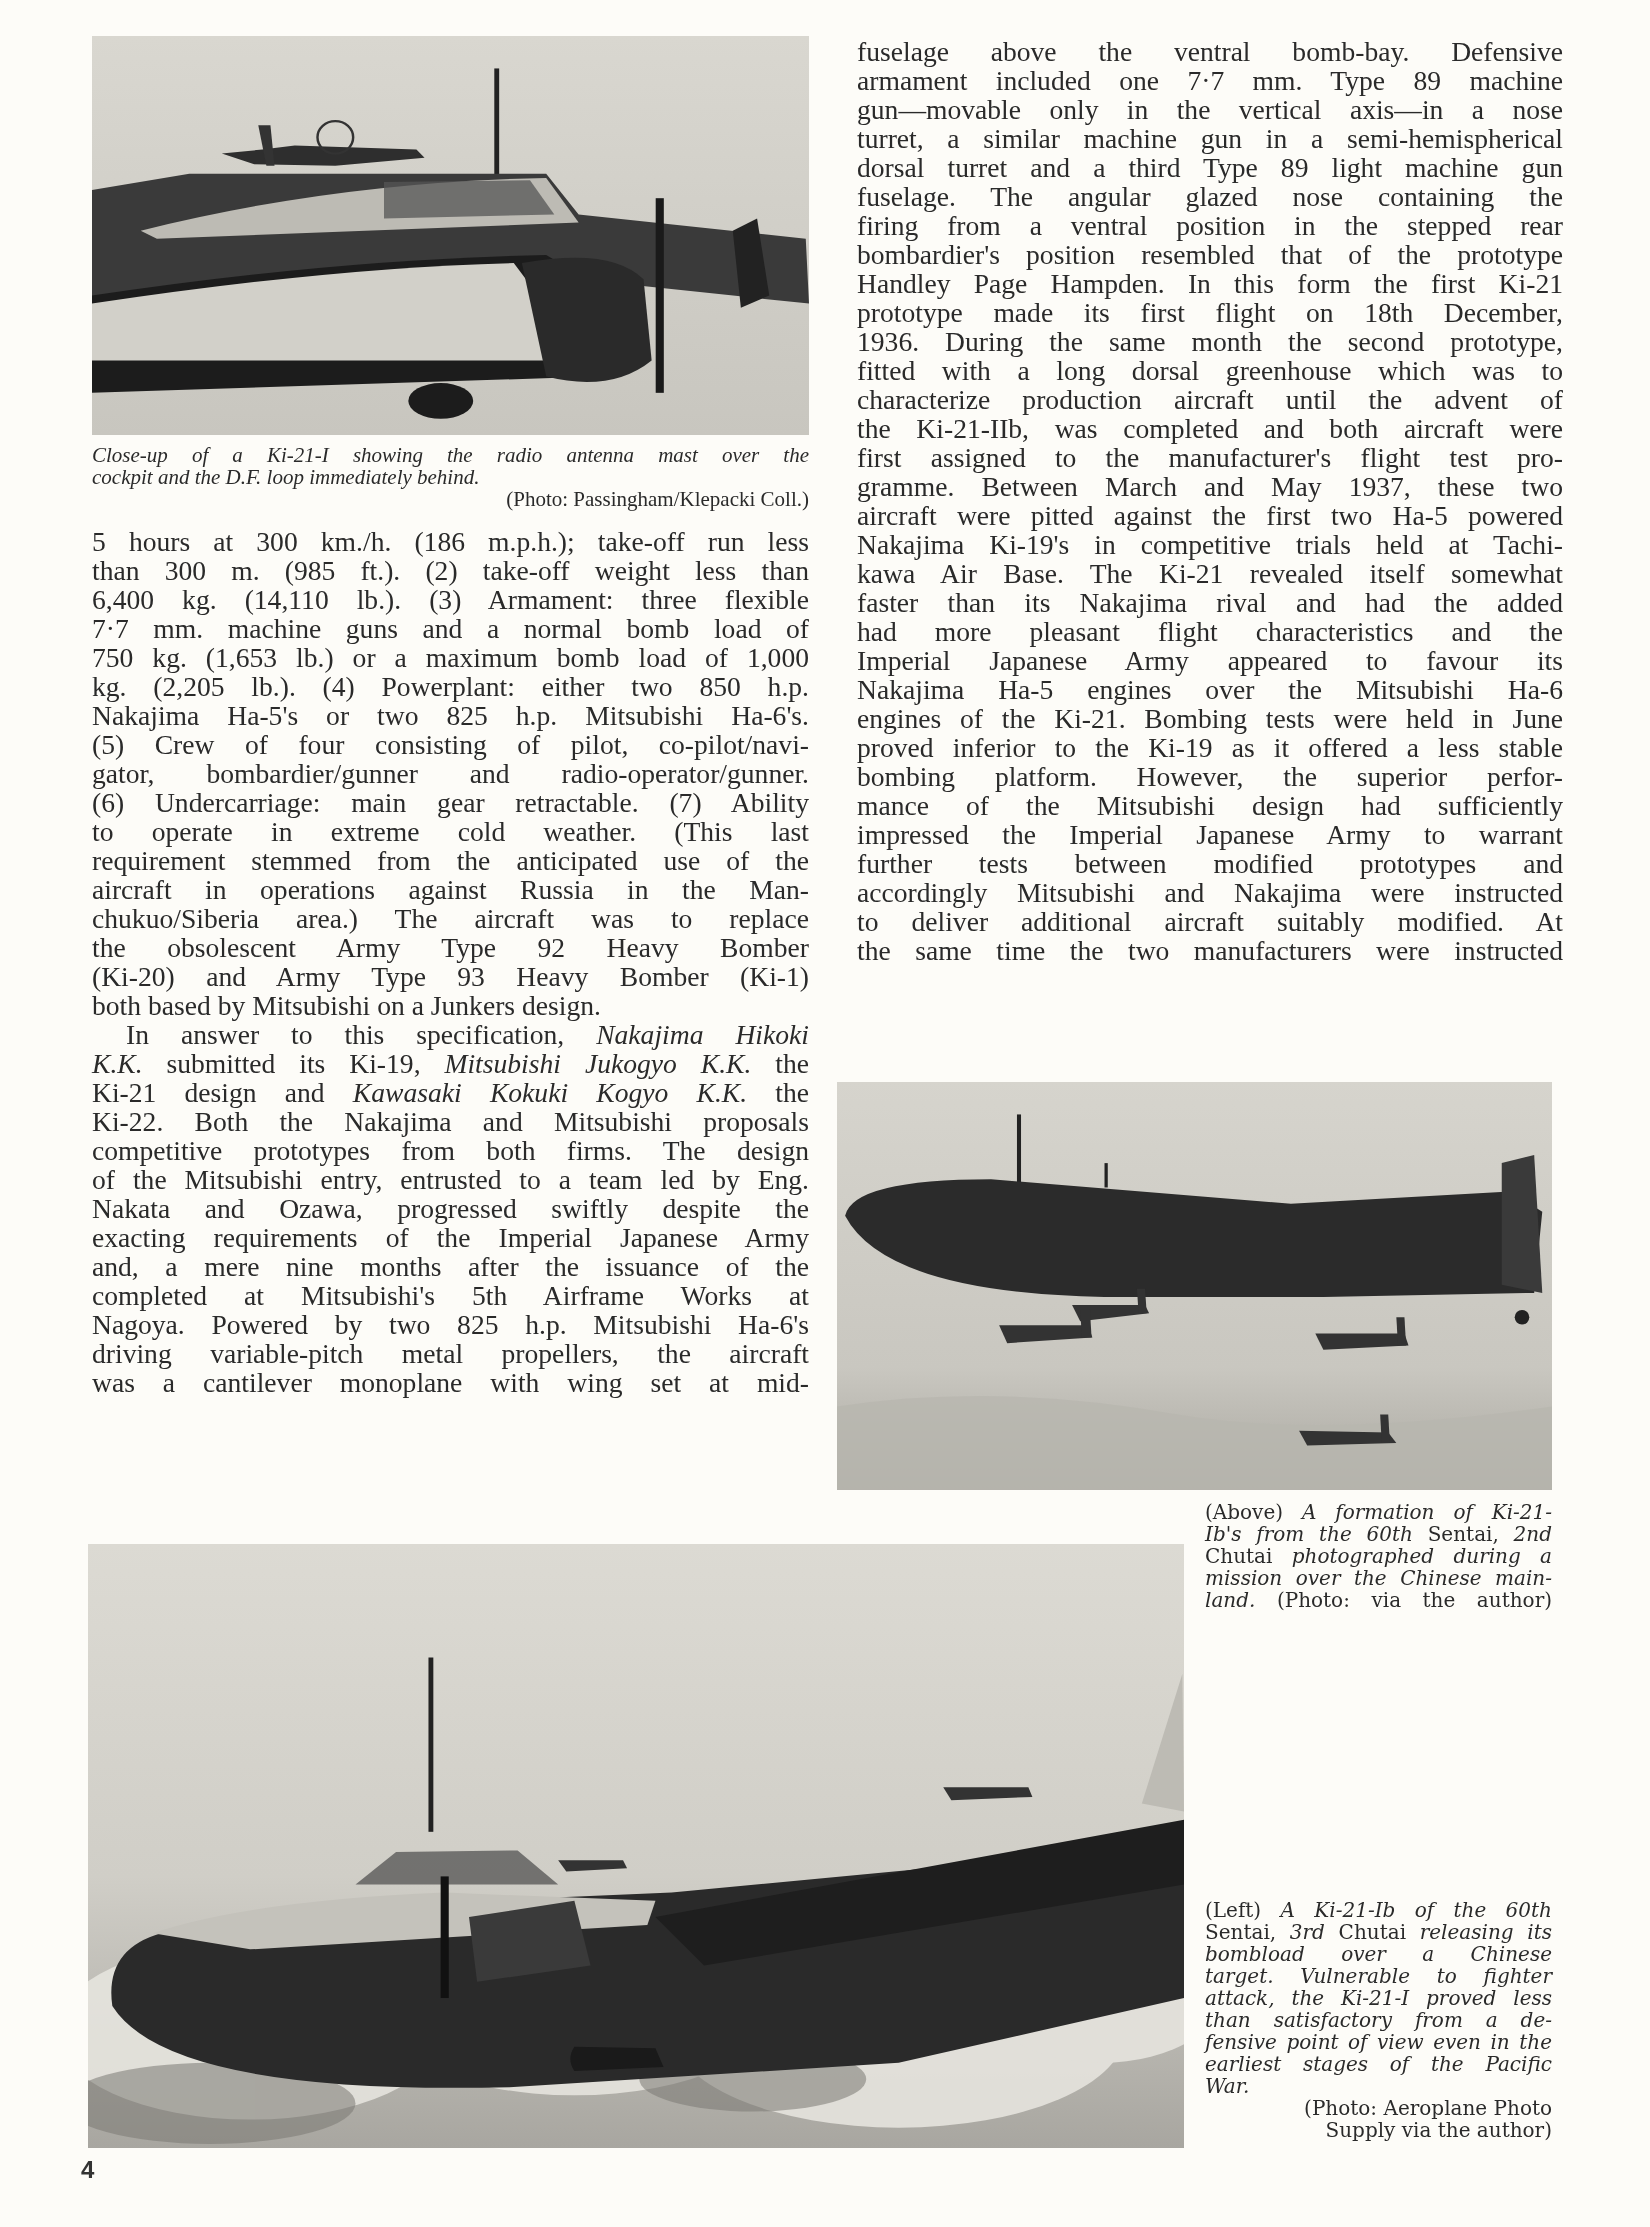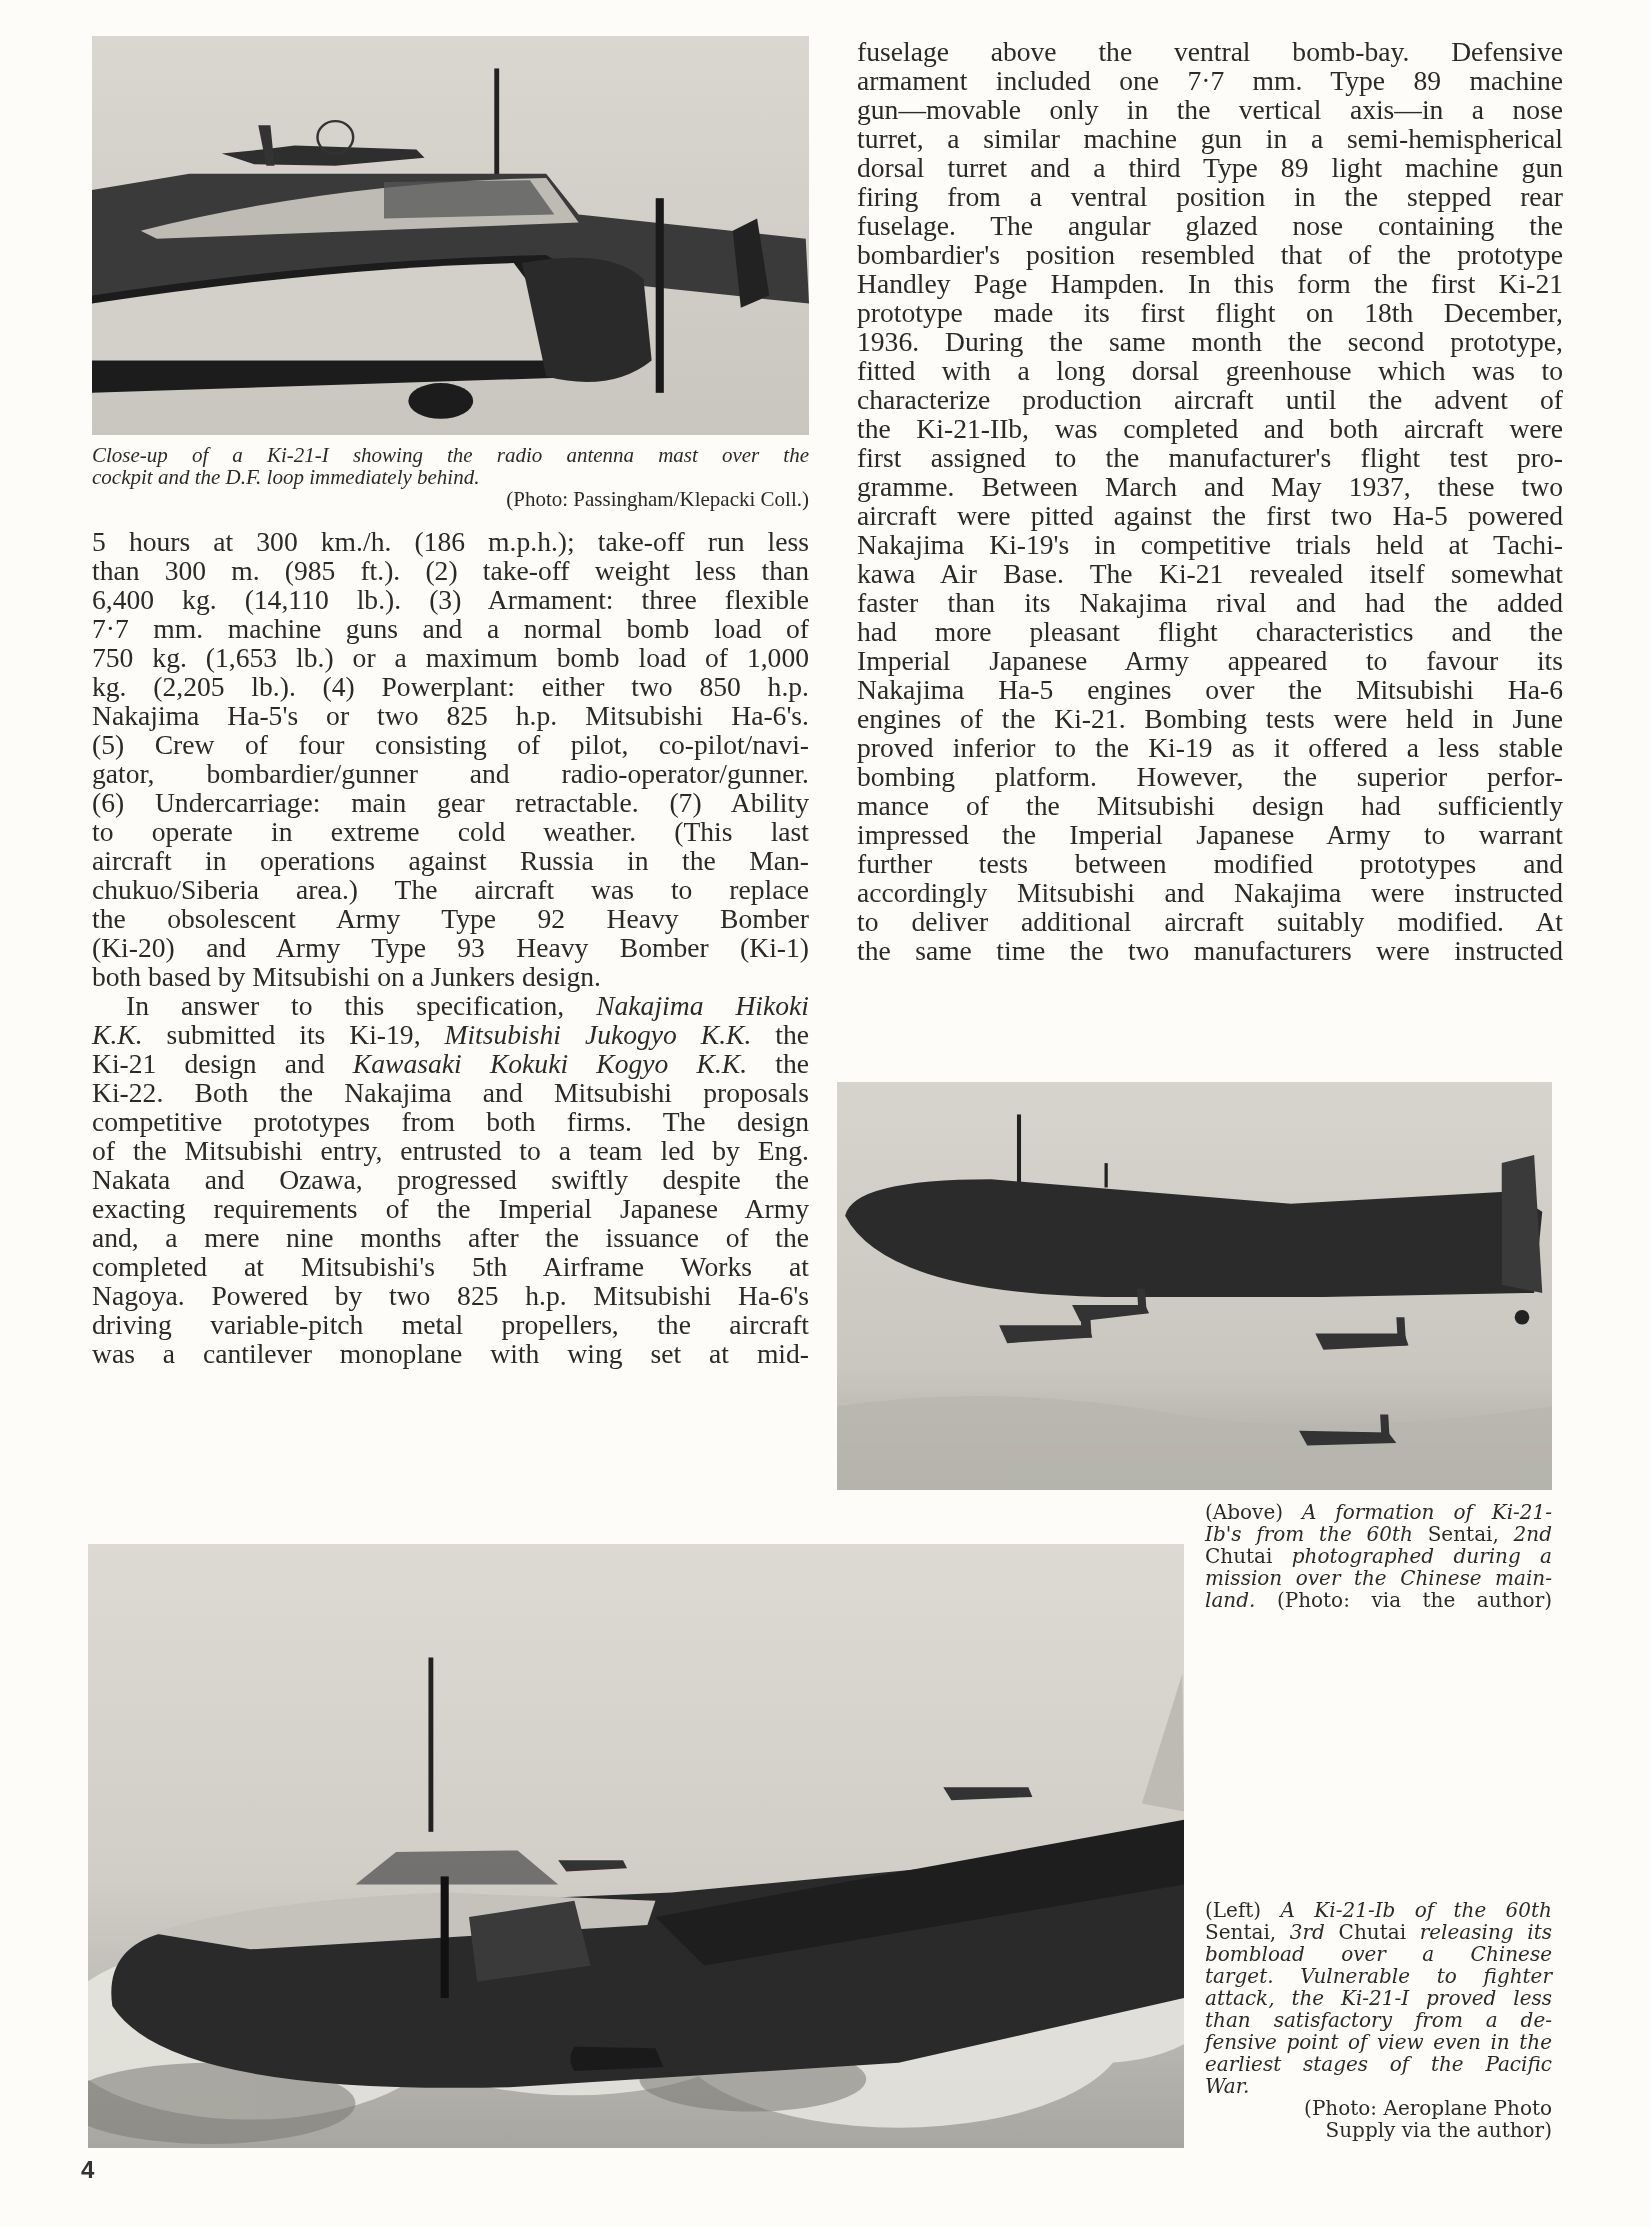--- a/index.html
+++ b/index.html
@@ -63,20 +63,21 @@
     <span class="line"><span>than 300 m. (985 ft.).  (2) take-off weight less than</span></span>
     <span class="line"><span>6,400 kg. (14,110 lb.).  (3) Armament: three flexible</span></span>
     <span class="line"><span>7·7 mm. machine guns and a normal bomb load of</span></span>
     <span class="line"><span>750 kg. (1,653 lb.) or a maximum bomb load of 1,000</span></span>
     <span class="line"><span>kg. (2,205 lb.).  (4) Powerplant: either two 850 h.p.</span></span>
     <span class="line"><span>Nakajima Ha-5's or two 825 h.p. Mitsubishi Ha-6's.</span></span>
     <span class="line"><span>(5) Crew of four consisting of pilot, co-pilot/navi-</span></span>
     <span class="line"><span>gator, bombardier/gunner and radio-operator/gunner.</span></span>
     <span class="line"><span>(6) Undercarriage: main gear retractable.  (7) Ability</span></span>
     <span class="line"><span>to operate in extreme cold weather.  (This last</span></span>
+    <span class="line"><span>requirement stemmed from the anticipated use of the</span></span>
     <span class="line"><span>aircraft in operations against Russia in the Man-</span></span>
     <span class="line"><span>chukuo/Siberia area.)  The aircraft was to replace</span></span>
     <span class="line"><span>the obsolescent Army Type 92 Heavy Bomber</span></span>
     <span class="line"><span>(Ki-20) and Army Type 93 Heavy Bomber (Ki-1)</span></span>
     <span class="line last"><span>both based by Mitsubishi on a Junkers design.</span></span>
     <span class="line indent"><span>In answer to this specification, </span><span class="it">Nakajima Hikoki</span></span>
     <span class="line"><span class="it">K.K.</span><span> submitted its Ki-19, </span><span class="it">Mitsubishi Jukogyo K.K.</span><span> the</span></span>
     <span class="line"><span>Ki-21 design and </span><span class="it">Kawasaki Kokuki Kogyo K.K.</span><span> the</span></span>
     <span class="line"><span>Ki-22.  Both the Nakajima and Mitsubishi proposals</span></span>
     <span class="line"><span>competitive prototypes from both firms.  The design</span></span>
@@ -89,22 +90,22 @@
     <span class="line"><span>driving variable-pitch metal propellers, the aircraft</span></span>
     <span class="line"><span>was a cantilever monoplane with wing set at mid-</span></span>
   </div>
 
 <div class="col" id="right-col" style="left:857px;top:37px;width:706px;">
     <span class="line"><span>fuselage above the ventral bomb-bay.  Defensive</span></span>
     <span class="line"><span>armament included one 7·7 mm. Type 89 machine</span></span>
     <span class="line"><span>gun—movable only in the vertical axis—in a nose</span></span>
     <span class="line"><span>turret, a similar machine gun in a semi-hemispherical</span></span>
     <span class="line"><span>dorsal turret and a third Type 89 light machine gun</span></span>
+    <span class="line"><span>fuselage.  The angular glazed nose containing the</span></span>
     <span class="line"><span>firing from a ventral position in the stepped rear</span></span>
-    <span class="line"><span>fuselage.  The angular glazed nose containing the</span></span>
     <span class="line"><span>bombardier's position resembled that of the prototype</span></span>
     <span class="line"><span>Handley Page Hampden.  In this form the first Ki-21</span></span>
     <span class="line"><span>prototype made its first flight on 18th December,</span></span>
     <span class="line"><span>1936.  During the same month the second prototype,</span></span>
     <span class="line"><span>fitted with a long dorsal greenhouse which was to</span></span>
     <span class="line"><span>characterize production aircraft until the advent of</span></span>
     <span class="line"><span>the Ki-21-IIb, was completed and both aircraft were</span></span>
     <span class="line"><span>first assigned to the manufacturer's flight test pro-</span></span>
     <span class="line"><span>gramme.  Between March and May 1937, these two</span></span>
     <span class="line"><span>aircraft were pitted against the first two Ha-5 powered</span></span>

